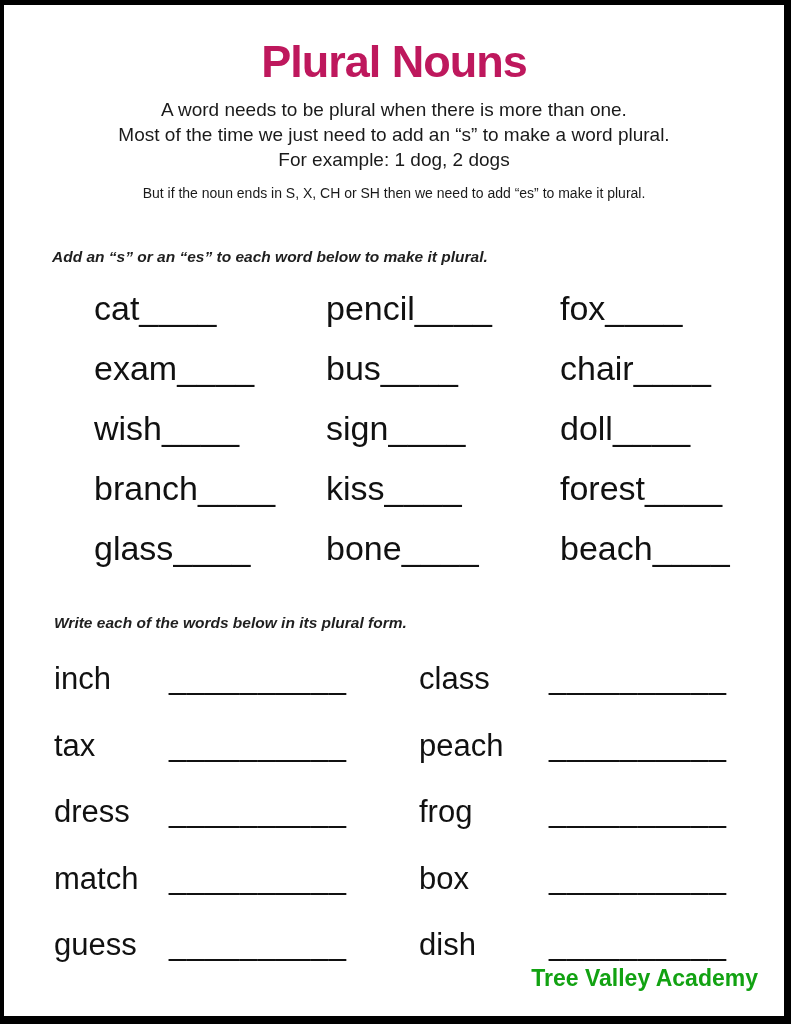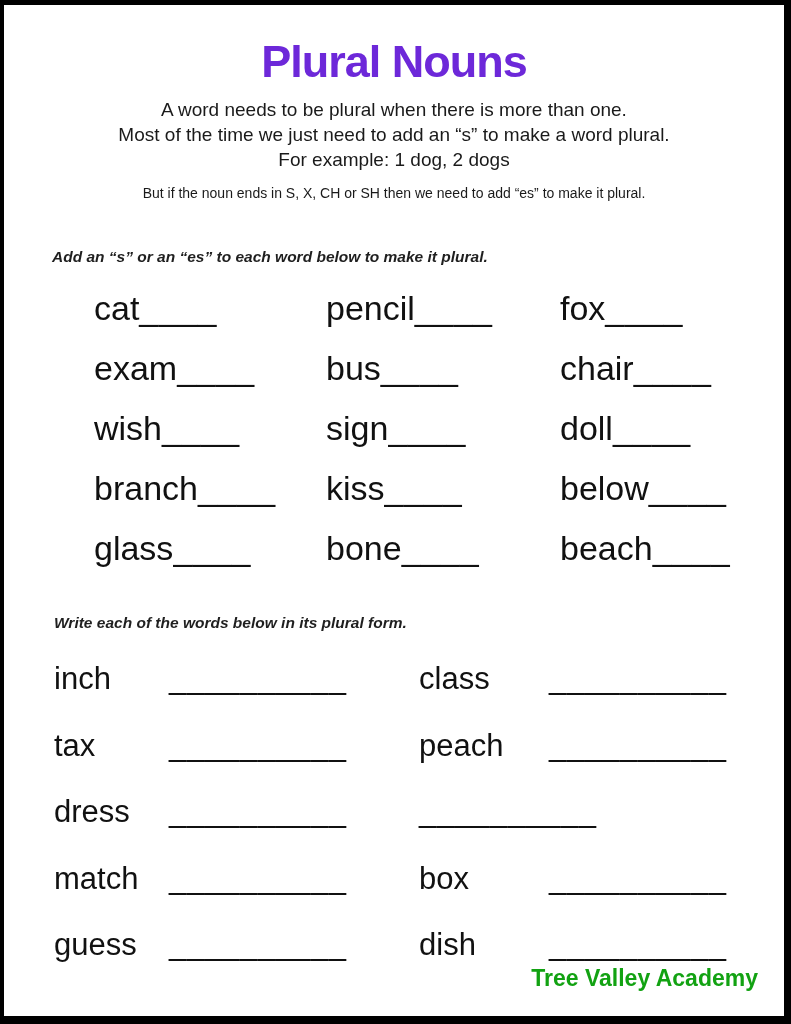--- a/index.html
+++ b/index.html
@@ -20,21 +20,21 @@
     border-width: 5px 7px 8px 4px;
     overflow: hidden;
   }
   .title {
     margin: 34px 0 0 0;
     text-align: center;
     font-size: 45px;
     line-height: 1.0;
     font-weight: 700;
     letter-spacing: -1px;
-    color: #6d28d9;
+    color: #be185d;
   }
   .intro {
     margin-top: 13px;
     text-align: center;
     font-size: 19px;
     line-height: 25px;
     color: #1a1a1a;
   }
   .rule-line {
     margin-top: 9px;
@@ -142,21 +142,21 @@
       </div>
       <div class="cell">
         <span class="word">branch</span>
         <span class="blank">____</span>
       </div>
       <div class="cell">
         <span class="word">kiss</span>
         <span class="blank">____</span>
       </div>
       <div class="cell">
-        <span class="word">below</span>
+        <span class="word">forest</span>
         <span class="blank">____</span>
       </div>
       <div class="cell">
         <span class="word">glass</span>
         <span class="blank">____</span>
       </div>
       <div class="cell">
         <span class="word">bone</span>
         <span class="blank">____</span>
       </div>
@@ -183,20 +183,21 @@
       </div>
       <div class="cell col2">
         <span class="word">peach</span>
         <span class="blank">__________</span>
       </div>
       <div class="cell">
         <span class="word">dress</span>
         <span class="blank">__________</span>
       </div>
       <div class="cell col2">
+        <span class="word">frog</span>
         <span class="blank">__________</span>
       </div>
       <div class="cell">
         <span class="word">match</span>
         <span class="blank">__________</span>
       </div>
       <div class="cell col2">
         <span class="word">box</span>
         <span class="blank">__________</span>
       </div>

